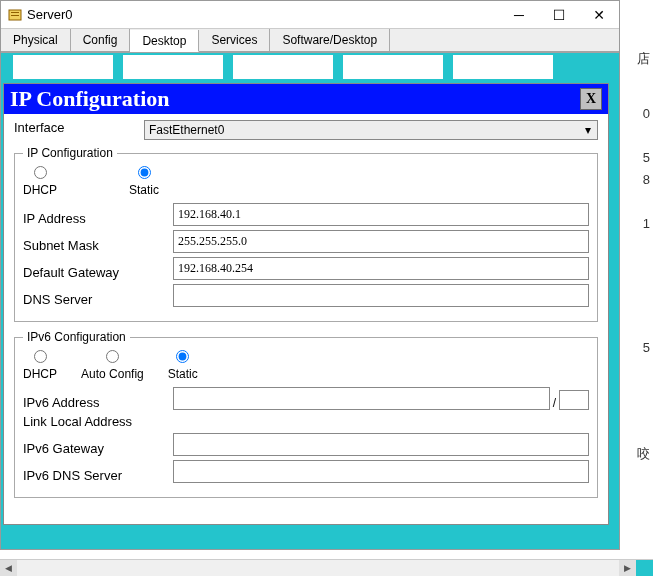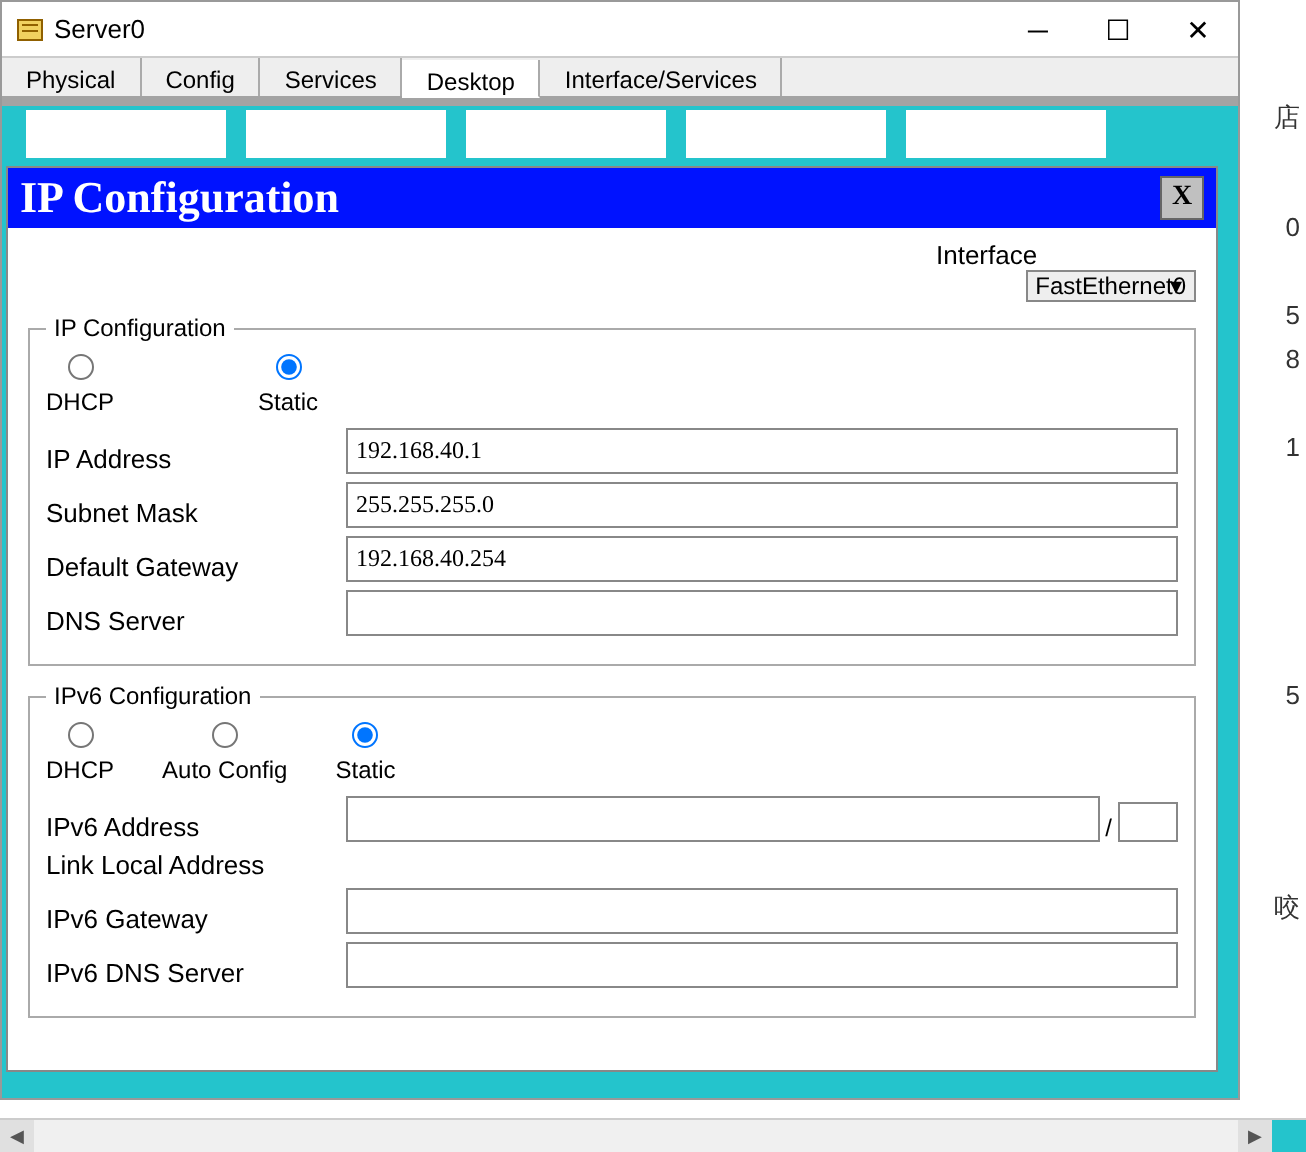--- a/index.html
+++ b/index.html
@@ -6,36 +6,36 @@
 body { font-family: Arial, sans-serif; font-size: 12px; background: #fff; width: 653px; height: 576px; overflow: hidden; position: relative; }
 
 .window { position: absolute; left: 0; top: 0; width: 620px; height: 550px; background: #fff; border: 1px solid #999; }
 
 .titlebar { height: 28px; display: flex; align-items: center; padding-left: 6px; border-bottom: 1px solid #ccc; }
 .titlebar-icon { width: 16px; height: 16px; margin-right: 4px; display: inline-block; }
 .titlebar-title { font-size: 13px; flex: 1; }
 .titlebar-controls { display: flex; height: 100%; }
 .titlebar-btn { width: 40px; height: 100%; display: flex; align-items: center; justify-content: center; font-size: 14px; cursor: default; }
 
-.tabs { height: 24px; display: flex; border-bottom: 5px solid #a3a3a3; background: #eee; }
+.tabs { height: 24px; display: flex; border-bottom: 2px solid #a3a3a3; background: #eee; }
 .tab { padding: 4px 12px; font-size: 12px; border-right: 1px solid #aaa; background: #eee; cursor: default; }
 .tab.active { background: #fff; border-bottom: 1px solid #fff; position: relative; top: 1px; }
 
 .desktop-area { position: relative; height: calc(100% - 52px); padding: 2px 12px; background: #24c4cc; overflow: hidden; }
 
 .app-icons { display: flex; gap: 10px; }
 .app-icon { width: 100px; height: 24px; background: #fff; border: 2px solid #fff; }
 
 .ip-dialog { position: absolute; left: 2px; top: 30px; right: 10px; background: #fff; border: 1px solid #888; }
 .ip-title { background: #0012ff; color: #fff; font-family: Georgia, serif; font-size: 22px; font-weight: bold; padding: 2px 6px; display: flex; align-items: center; }
 .ip-title-text { flex: 1; }
 .ip-close { background: #c0c0c0; color: #000; border: 1px solid #666; width: 22px; height: 22px; font-size: 14px; display: flex; align-items: center; justify-content: center; cursor: default; }
 
 .ip-body { padding: 6px 10px 18px; }
-.interface-row { display: flex; align-items: flex-end; margin-bottom: 6px; flex-direction: column; }
+.interface-row { display: flex; align-items: flex-start; margin-bottom: 6px; }
 .iface-label { width: 130px; font-size: 13px; }
 .iface-select { flex: 1; height: 20px; border: 1px solid #888; background: #eee; font-size: 12px; padding: 0 4px; display: flex; align-items: center; position: relative; }
 .iface-select::after { content: "▾"; position: absolute; right: 6px; }
 
 fieldset { border: 1px solid #aaa; padding: 6px 8px 10px; margin-bottom: 8px; }
 legend { font-size: 12px; padding: 0 4px; }
 
 .radio-row { display: flex; gap: 24px; margin-bottom: 6px; align-items: center; }
 .radio-opt { display: flex; align-items: center; gap: 4px; font-size: 12px; flex-direction: column; }
 .radio-opt input { margin: 0; }
@@ -81,23 +81,23 @@
     <div class="titlebar-controls">
       <div class="titlebar-btn">─</div>
       <div class="titlebar-btn">☐</div>
       <div class="titlebar-btn">✕</div>
     </div>
   </div>
 
   <div class="tabs">
     <div class="tab">Physical</div>
     <div class="tab">Config</div>
+    <div class="tab active">Desktop</div>
     <div class="tab">Services</div>
-    <div class="tab active">Desktop</div>
-    <div class="tab">Interface/Services</div>
+    <div class="tab">Software/Desktop</div>
   </div>
 
   <div class="desktop-area">
     <div class="app-icons">
       <div class="app-icon"></div>
       <div class="app-icon"></div>
       <div class="app-icon"></div>
       <div class="app-icon"></div>
       <div class="app-icon"></div>
     </div>

